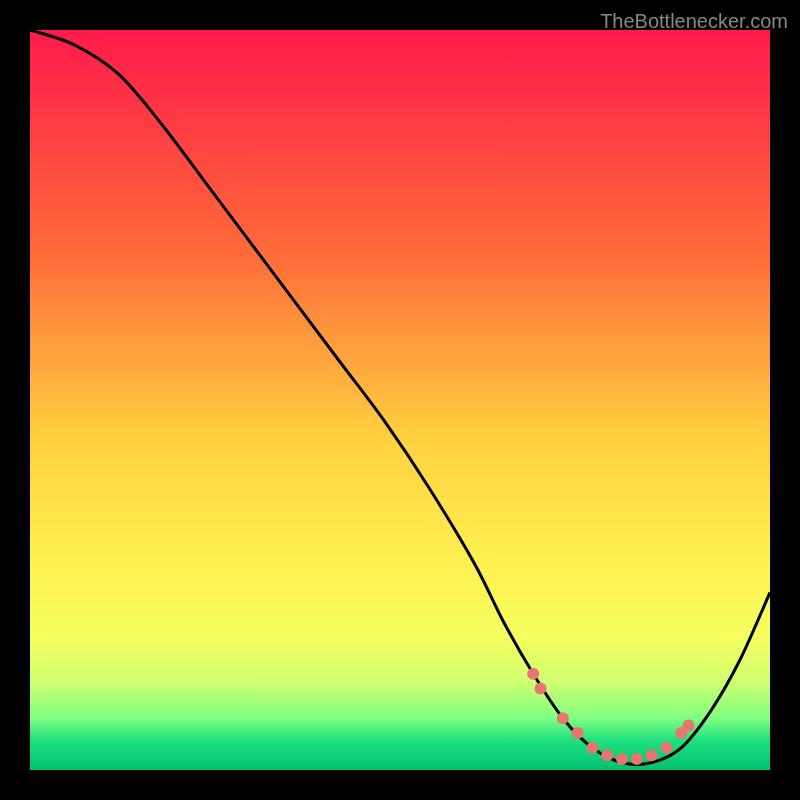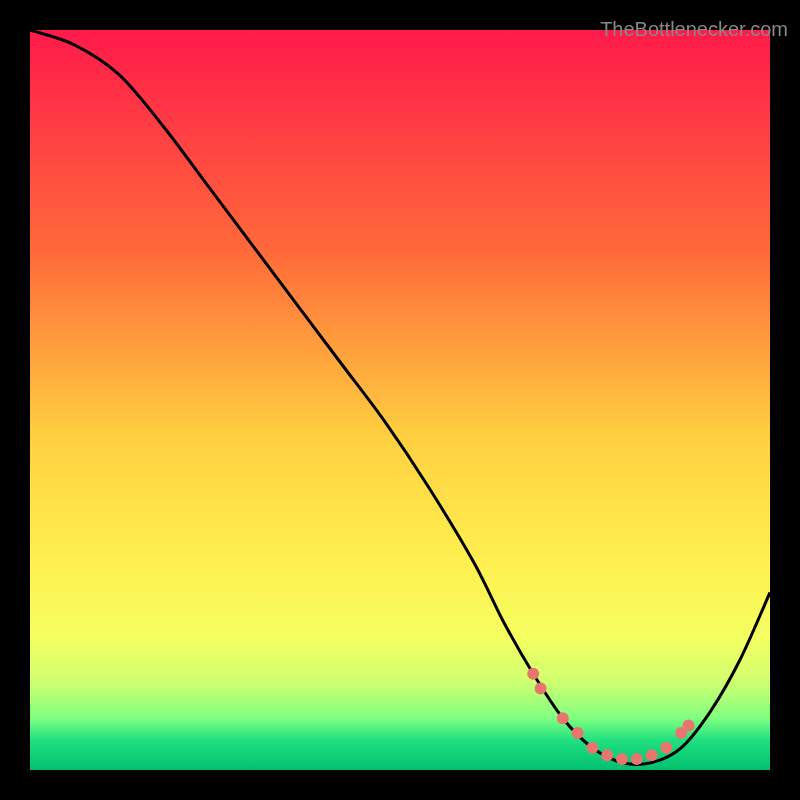--- a/index.html
+++ b/index.html
@@ -12,21 +12,21 @@
     font-family: Arial, sans-serif;
   }
   .container {
     position: relative;
     width: 800px;
     height: 800px;
     background: #000;
   }
   .watermark {
     position: absolute;
-    top: 18px;
+    top: 10px;
     right: 12px;
     color: #888;
     font-size: 20px;
     z-index: 10;
   }
   .plot-area {
     position: absolute;
     left: 30px;
     top: 30px;
     width: 740px;

